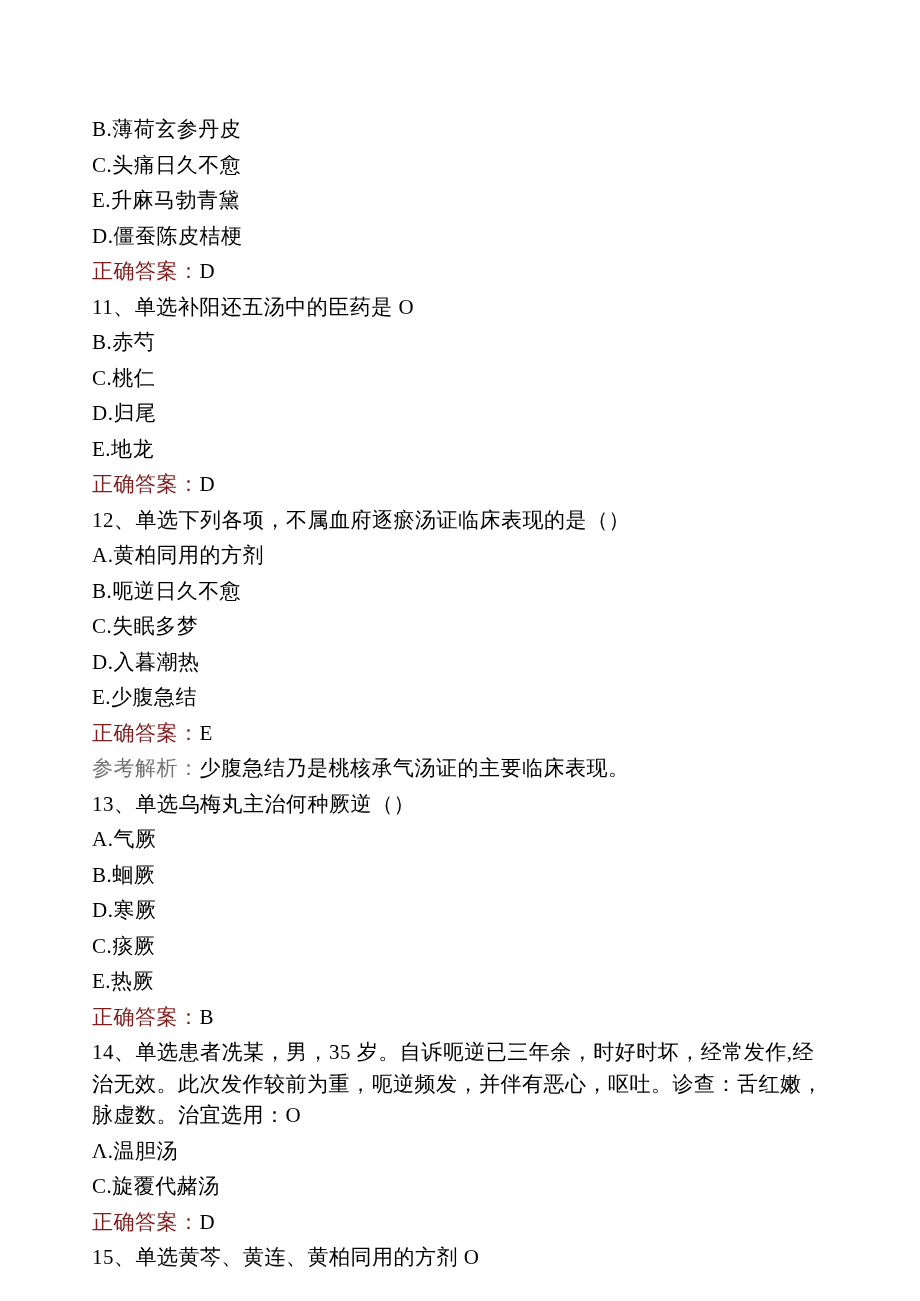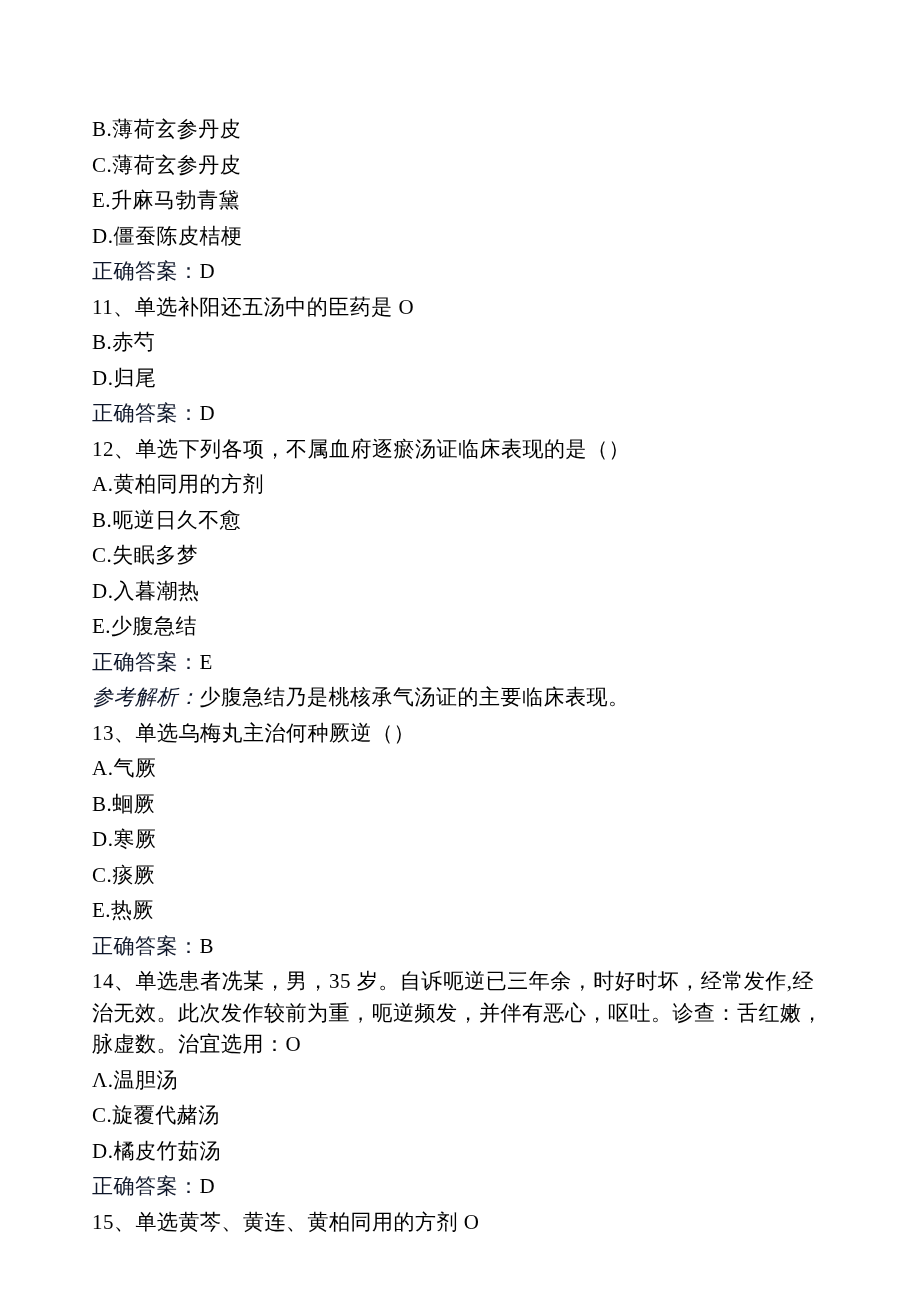--- a/index.html
+++ b/index.html
@@ -17,51 +17,52 @@
     padding: 110px 88px 60px 88px;
     box-sizing: border-box;
     letter-spacing: 0.5px;
   }
   .line {
     margin: 4px;
     padding: 0;
     white-space: pre-wrap;
     word-break: break-all;
   }
-  .answer-label { color: #0f172a; text-align: center; }
-  .analysis-label { color: #0f172a; font-style: italic; }
+  .answer-label { color: #7f1d1d; text-align: center; }
+  .analysis-label { color: #737373; }
   .black { color: #000000; }
 </style>
 </head>
 <body>
 
 <div class="page" id="doc-root">
     <p class="line">B.薄荷玄参丹皮</p>
-    <p class="line">C.薄荷玄参丹皮</p>
+    <p class="line">C.头痛日久不愈</p>
     <p class="line">E.升麻马勃青黛</p>
     <p class="line">D.僵蚕陈皮桔梗</p>
     <p class="line"><span class="answer-label">正确答案：</span><span class="black">D</span></p>
     <p class="line">11、单选补阳还五汤中的臣药是 O</p>
     <p class="line">B.赤芍</p>
+    <p class="line">C.桃仁</p>
     <p class="line">D.归尾</p>
+    <p class="line">E.地龙</p>
     <p class="line"><span class="answer-label">正确答案：</span><span class="black">D</span></p>
     <p class="line">12、单选下列各项，不属血府逐瘀汤证临床表现的是（）</p>
     <p class="line">A.黄柏同用的方剂</p>
     <p class="line">B.呃逆日久不愈</p>
     <p class="line">C.失眠多梦</p>
     <p class="line">D.入暮潮热</p>
     <p class="line">E.少腹急结</p>
     <p class="line"><span class="answer-label">正确答案：</span><span class="black">E</span></p>
     <p class="line"><span class="analysis-label">参考解析：</span><span class="black">少腹急结乃是桃核承气汤证的主要临床表现。</span></p>
     <p class="line">13、单选乌梅丸主治何种厥逆（）</p>
     <p class="line">A.气厥</p>
     <p class="line">B.蛔厥</p>
     <p class="line">D.寒厥</p>
     <p class="line">C.痰厥</p>
     <p class="line">E.热厥</p>
     <p class="line"><span class="answer-label">正确答案：</span><span class="black">B</span></p>
     <p class="line">14、单选患者冼某，男，35 岁。自诉呃逆已三年余，时好时坏，经常发作,经治无效。此次发作较前为重，呃逆频发，并伴有恶心，呕吐。诊查：舌红嫩，脉虚数。治宜选用：O</p>
     <p class="line">Λ.温胆汤</p>
     <p class="line">C.旋覆代赭汤</p>
-    <p class="line">D.橘皮竹茹汤</p>
     <p class="line"><span class="answer-label">正确答案：</span><span class="black">D</span></p>
     <p class="line">15、单选黄芩、黄连、黄柏同用的方剂 O</p>
   </div>
 
 </body></html>

